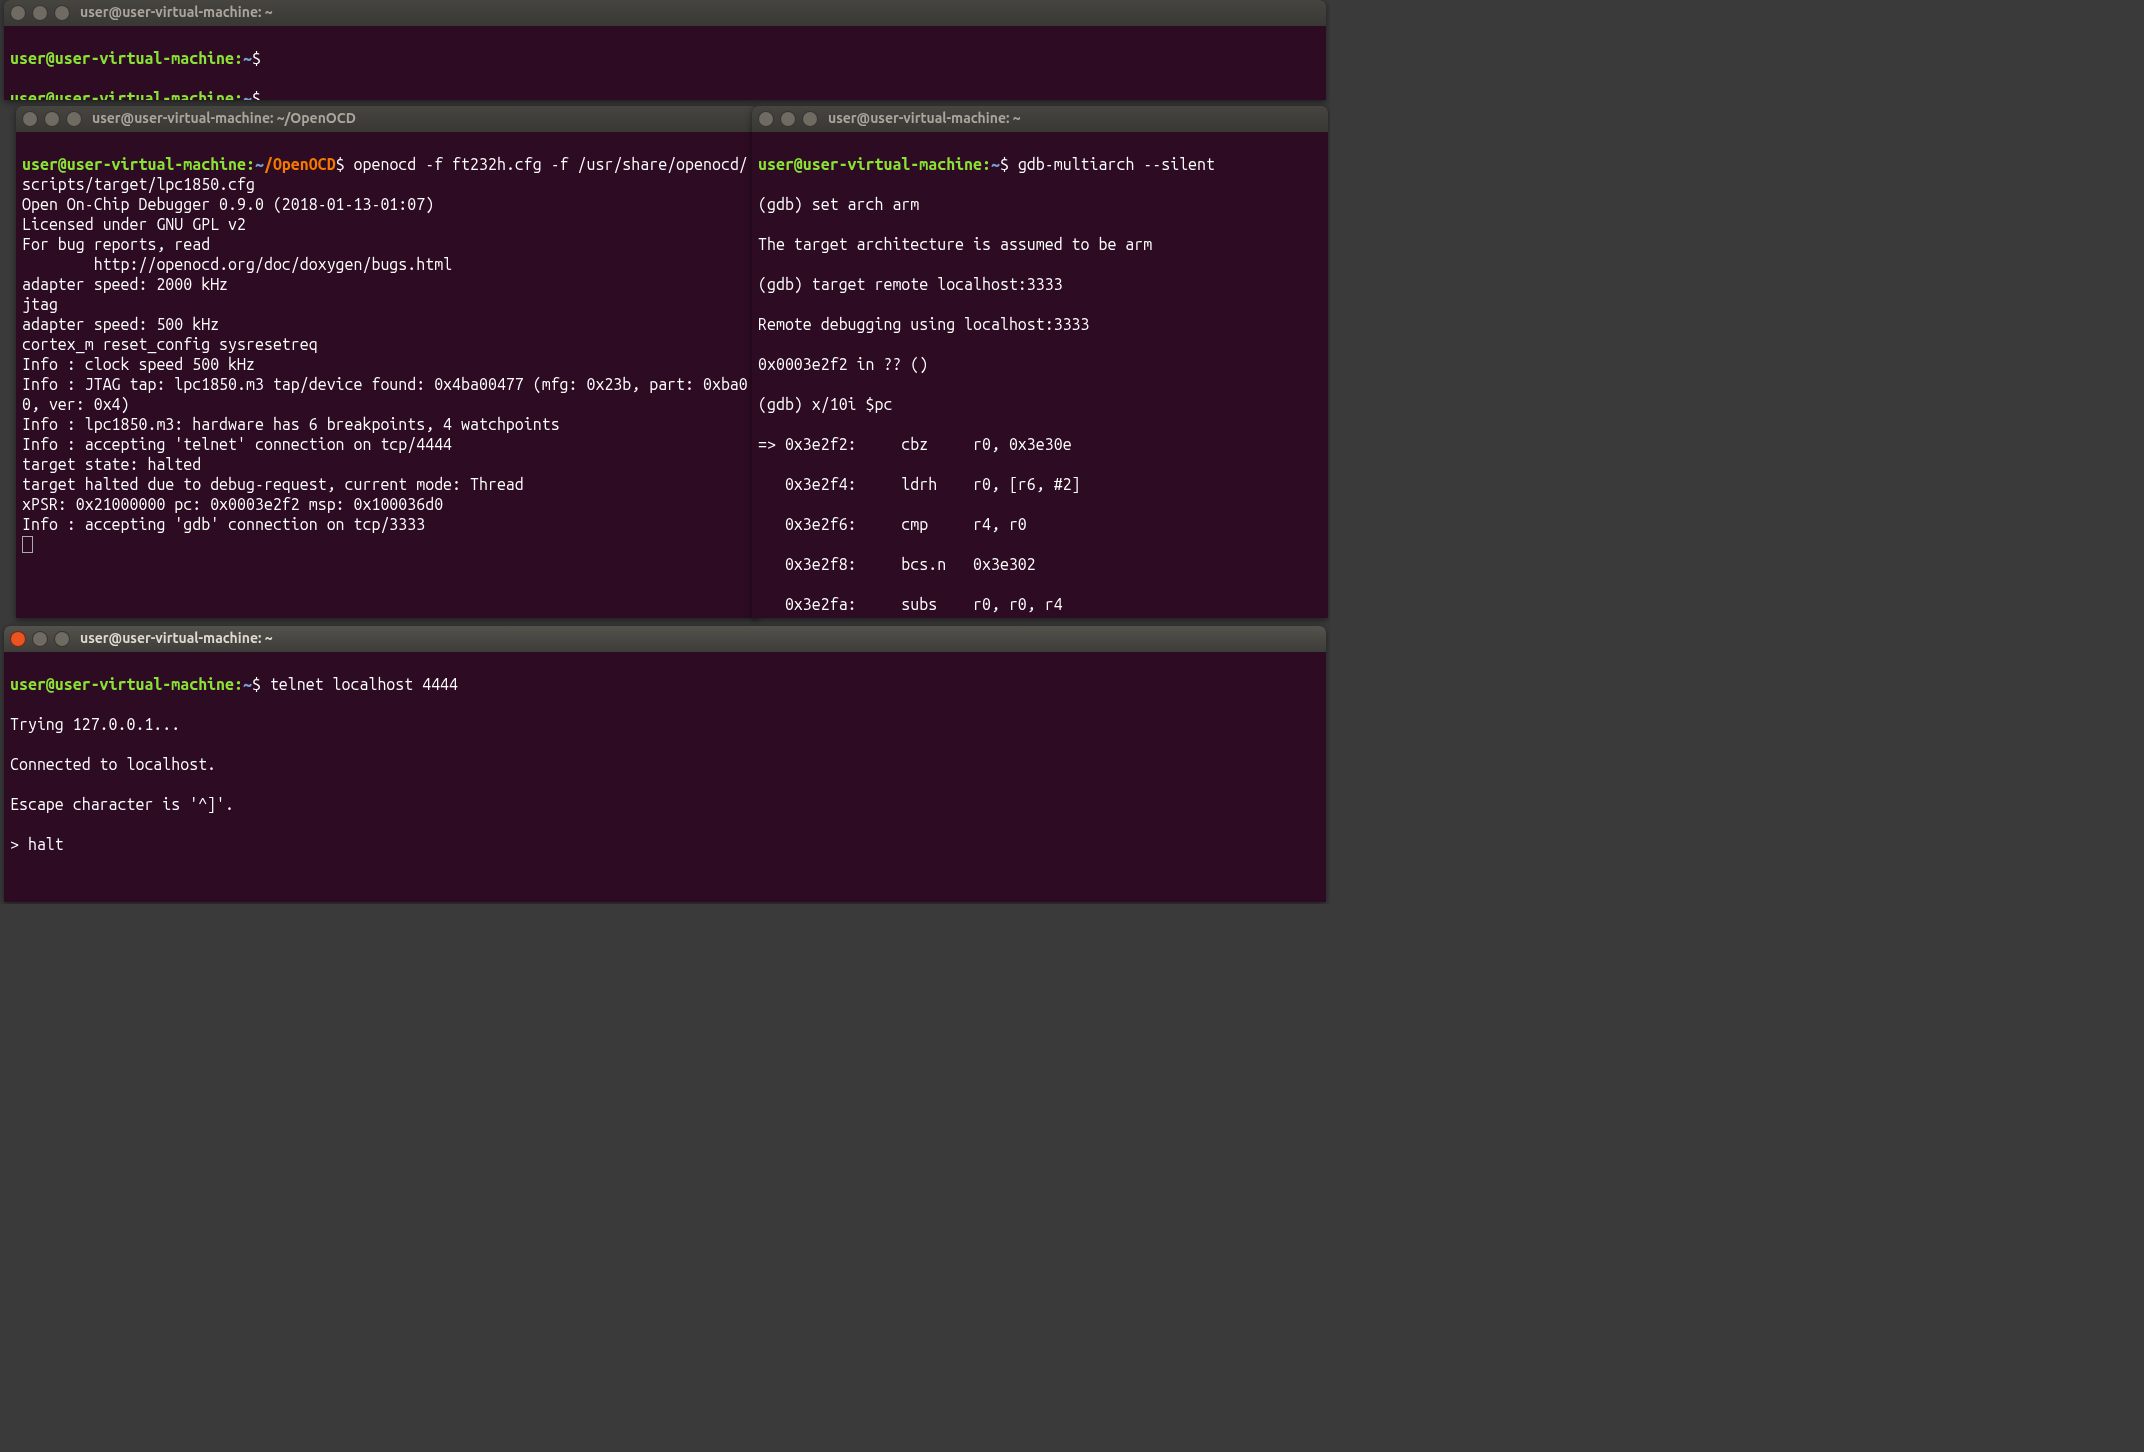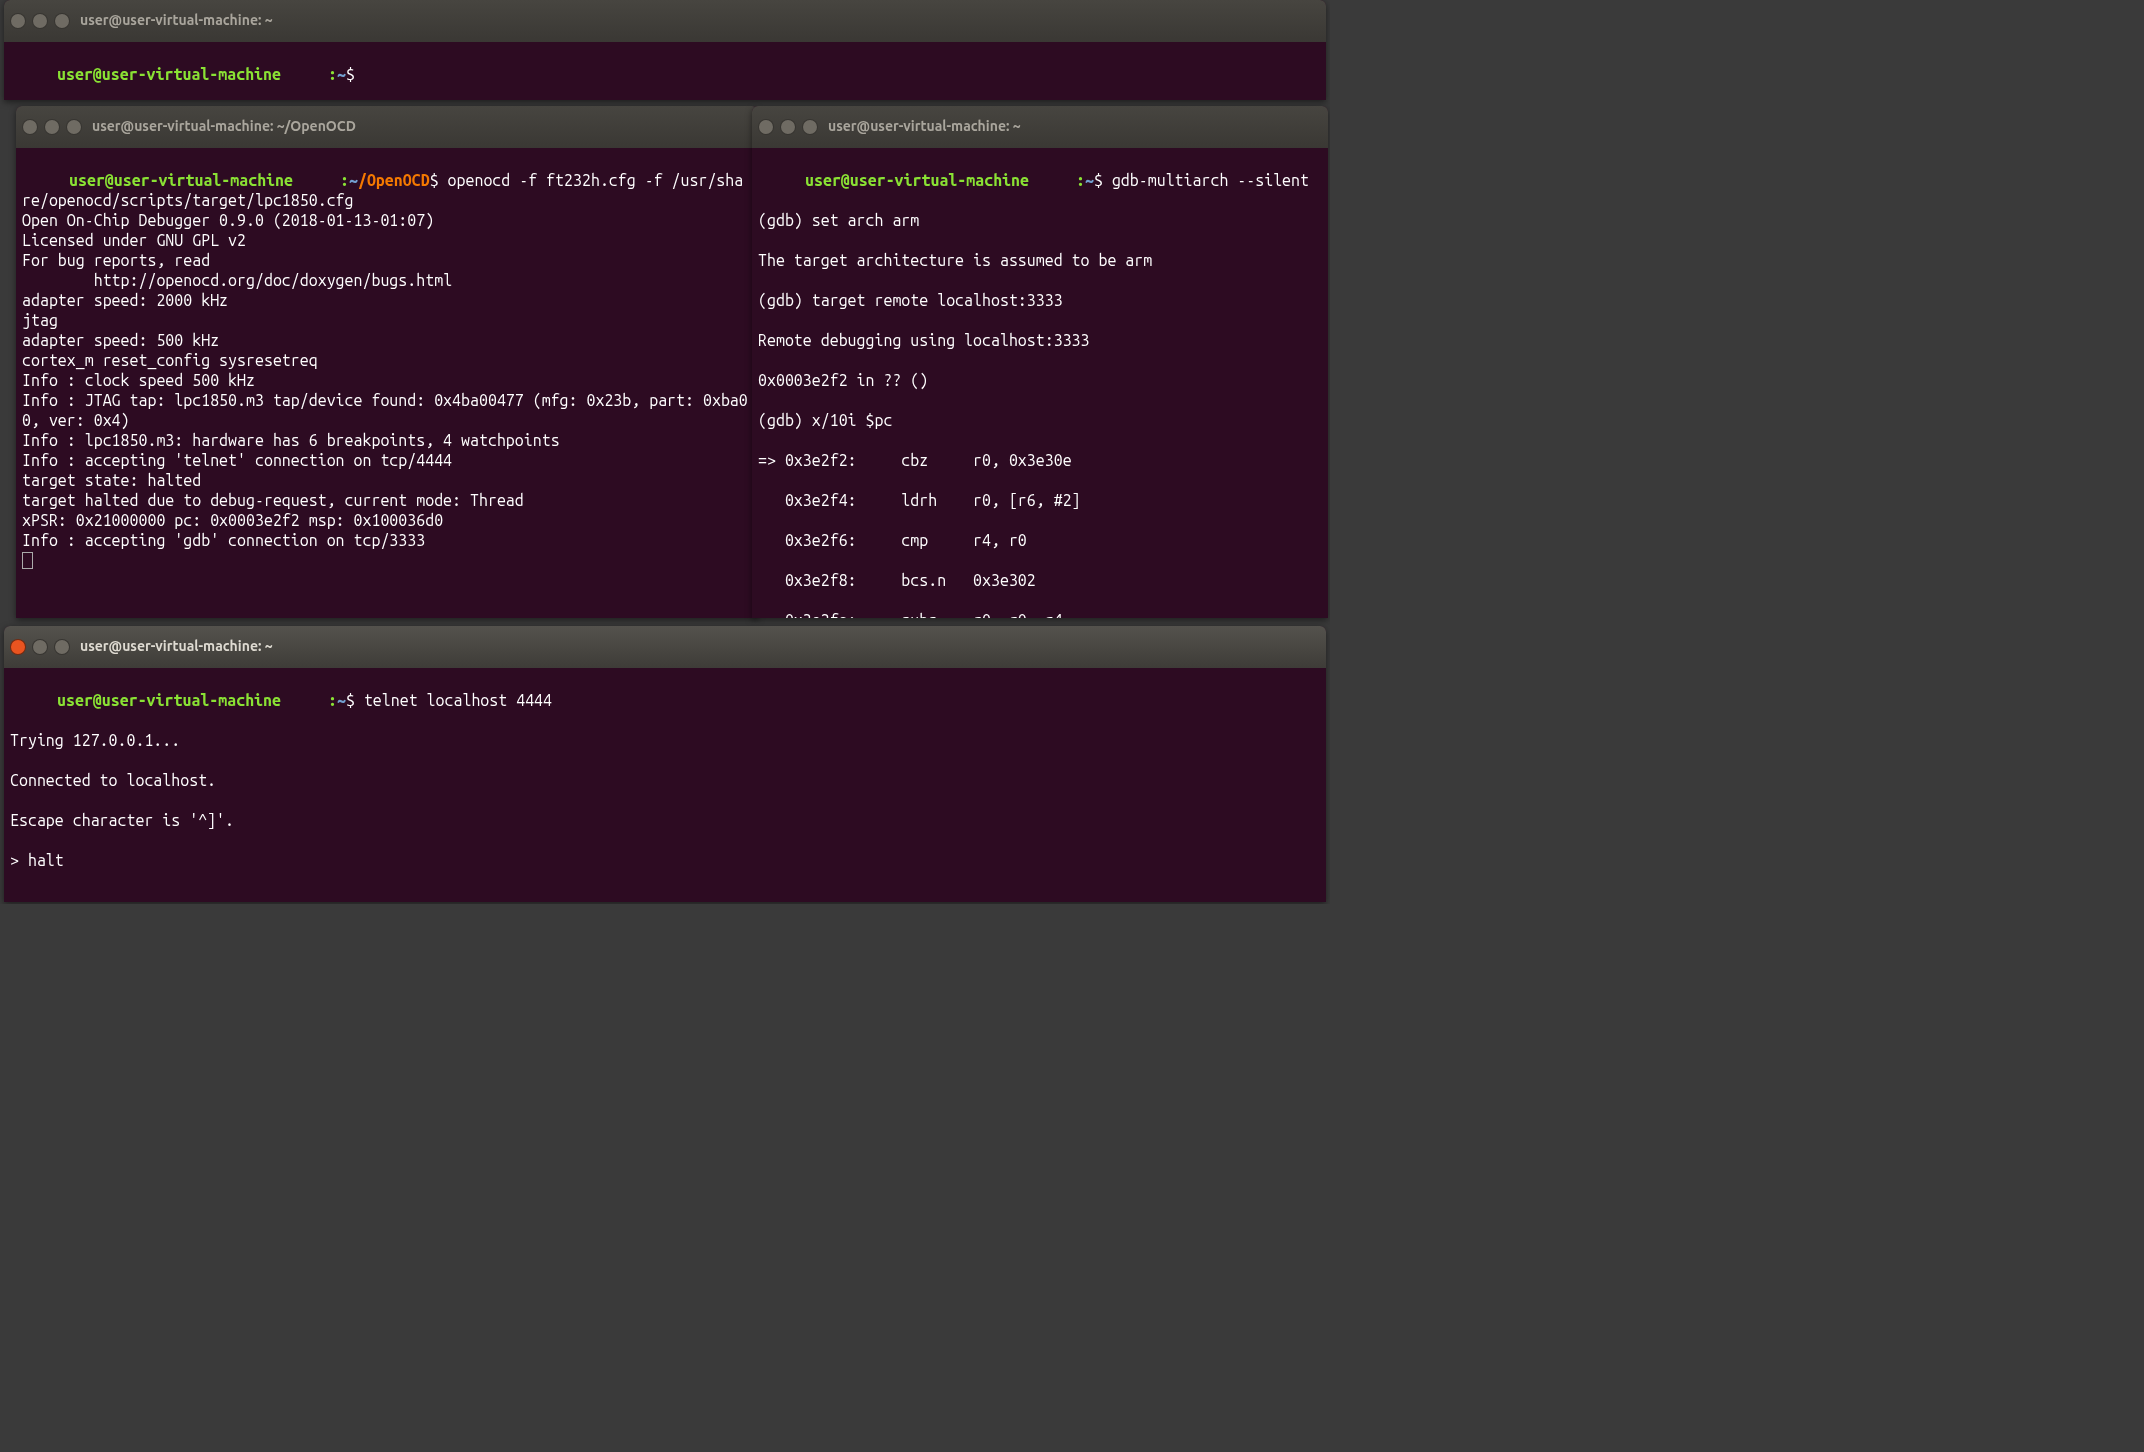--- a/index.html
+++ b/index.html
@@ -23,21 +23,21 @@
     color: #ffffff;
     box-shadow: 0 2px 6px rgba(0,0,0,0.5);
     border-radius: 6px 6px 0 0;
     overflow: hidden;
   }
   .titlebar {
     height: 26px;
     background: linear-gradient(to bottom, #54524d 0%, #3e3c38 100%);
     display: flex;
     align-items: center;
-    padding: 8px 6px;
+    padding: 0 6px;
     gap: 6px;
     color: #dfdbd2;
     font-family: "Ubuntu", "DejaVu Sans", sans-serif;
     font-size: 14px;
     font-weight: 600;
   }
   .titlebar.inactive {
     background: linear-gradient(to bottom, #474540 0%, #3a3834 100%);
     color: #aaa69d;
   }
@@ -50,21 +50,21 @@
   }
   .wbtn.close { background: #6f6b63; }
   .wbtn.min   { background: #6f6b63; }
   .wbtn.max   { background: #6f6b63; }
   .titlebar.active .wbtn.close { background: #e95420; }
   .title-text { margin-left: 4px; }
   .term-body {
     padding: 2px 6px 6px 6px;
     white-space: pre;
   }
-  .prompt-user { color: #8ae234; font-weight: bold; margin-left: 47px; }
+  .prompt-user { color: #8ae234; font-weight: bold; }
   .prompt-path { color: #729fcf; font-weight: bold; }
   .prompt-path-orange { color: #f57900; font-weight: bold; }
   .cmd { color: #ffffff; }
   .out { color: #ffffff; }
   .cursor-outline {
     display:inline-block;
     width: 9px;
     height: 15px;
     border:1px solid #aaa;
     vertical-align: -3px;

